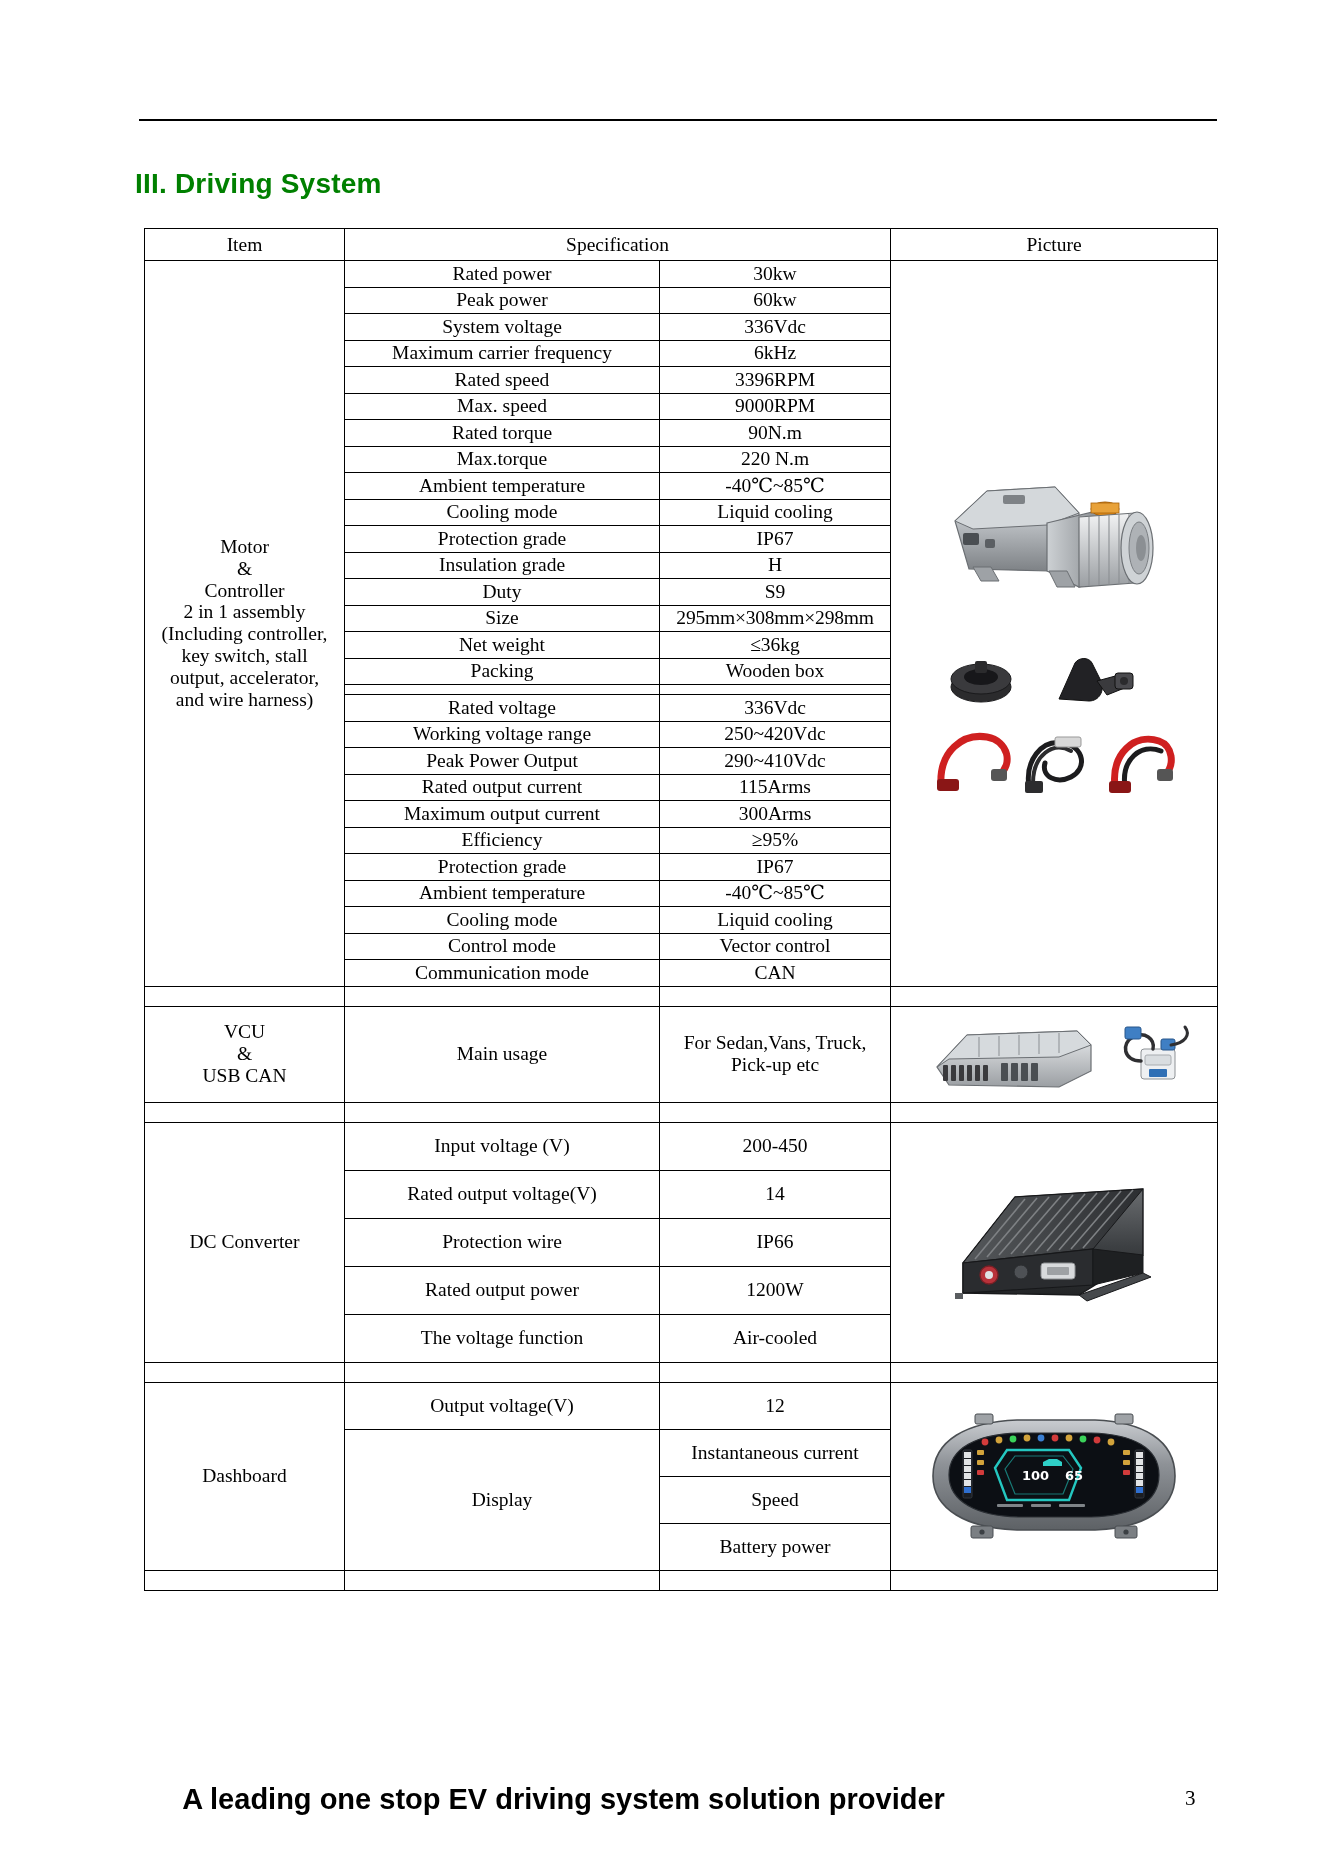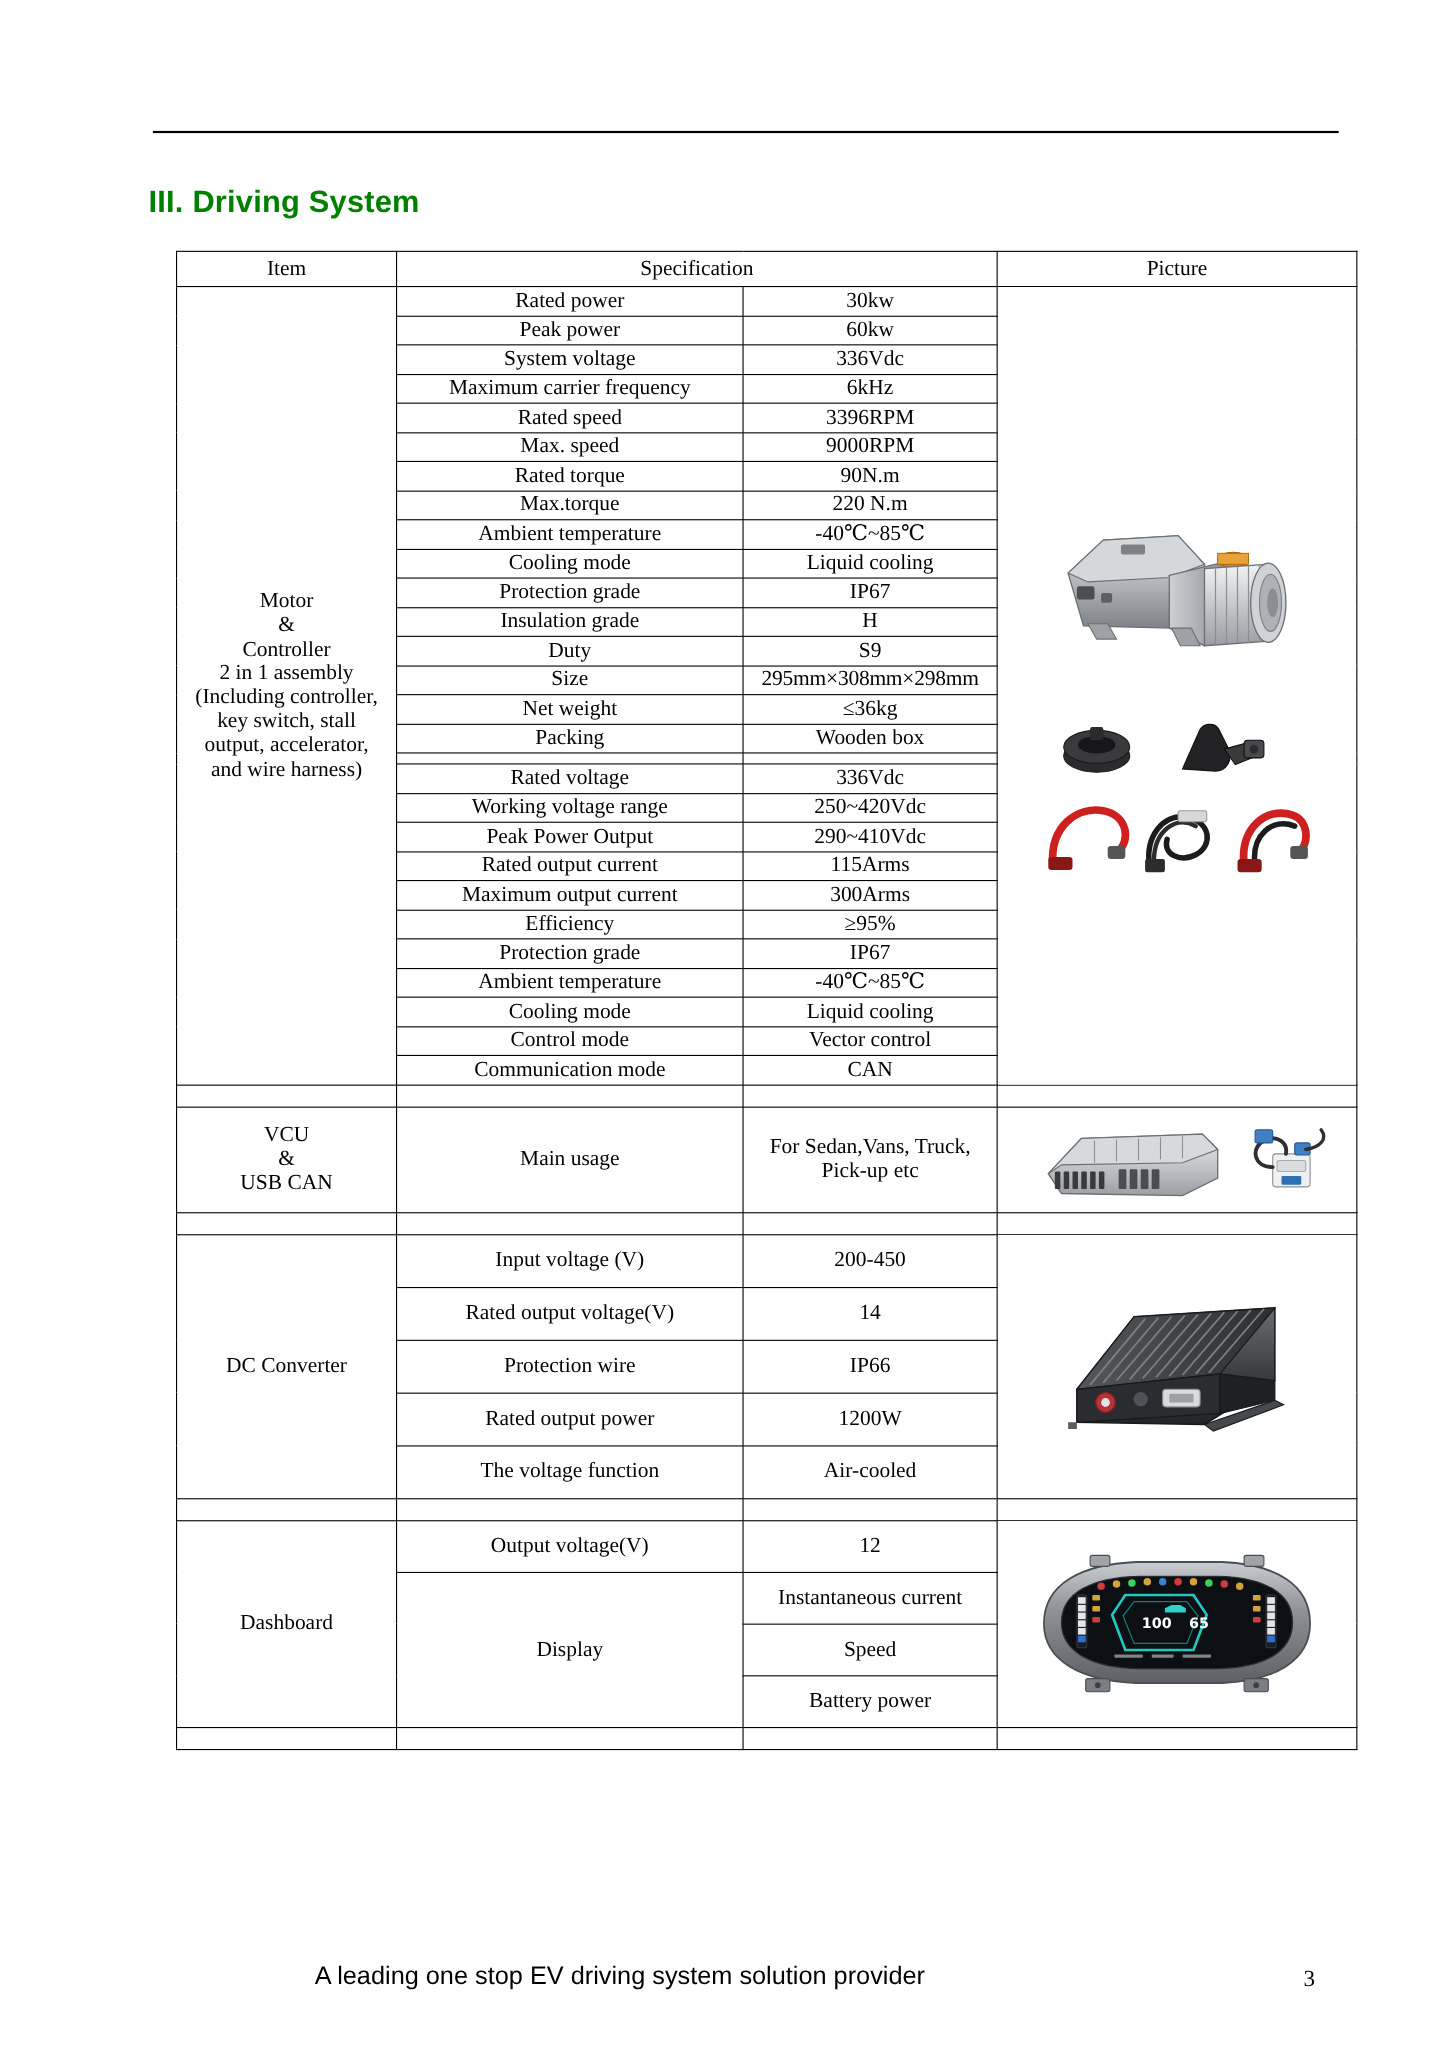--- a/index.html
+++ b/index.html
@@ -35,21 +35,21 @@
     top: 168px;
     font-family: "Liberation Sans", "DejaVu Sans", sans-serif;
     font-weight: bold;
     font-size: 28px;
     color: #008000;
     letter-spacing: 0.2px;
     white-space: nowrap;
   }
   table.spec {
     position: absolute;
-    left: 160px;
+    left: 144px;
     top: 228px;
     width: 1073px;
     border-collapse: collapse;
     table-layout: fixed;
   }
   table.spec td, table.spec th {
     border: 1.6px solid #000;
     padding: 0;
     font-weight: normal;
     font-size: 19.5px;
@@ -102,22 +102,22 @@
     padding: 0;
     position: relative;
   }
   .footer-text {
     position: absolute;
     left: 0;
     top: 1783px;
     width: 1127px;
     text-align: center;
     font-family: "Liberation Sans", "DejaVu Sans", sans-serif;
-    font-weight: normal;
-    font-size: 23px;
+    font-weight: bold;
+    font-size: 29px;
   }
   .page-num {
     position: absolute;
     left: 1185px;
     top: 1786px;
     font-size: 21px;
   }
 
   
   .illus { display:block; margin: 0 auto; }

